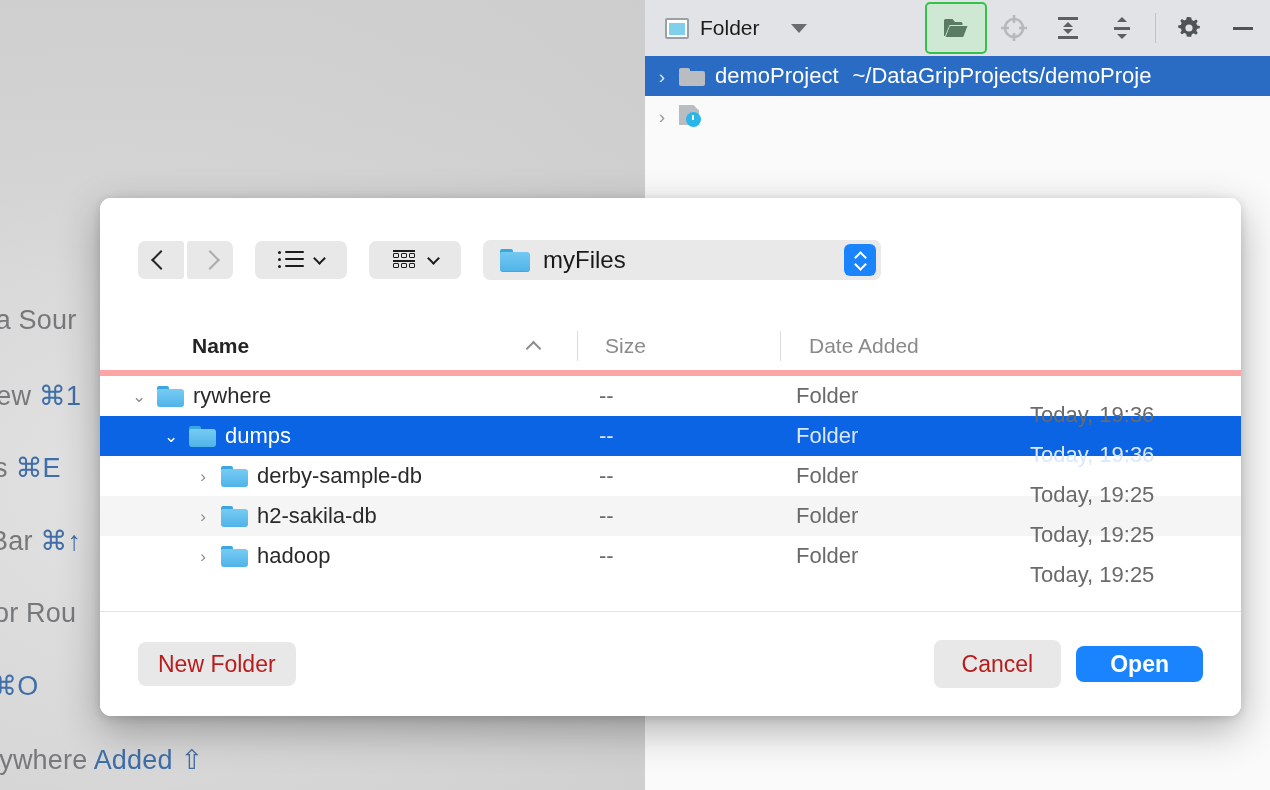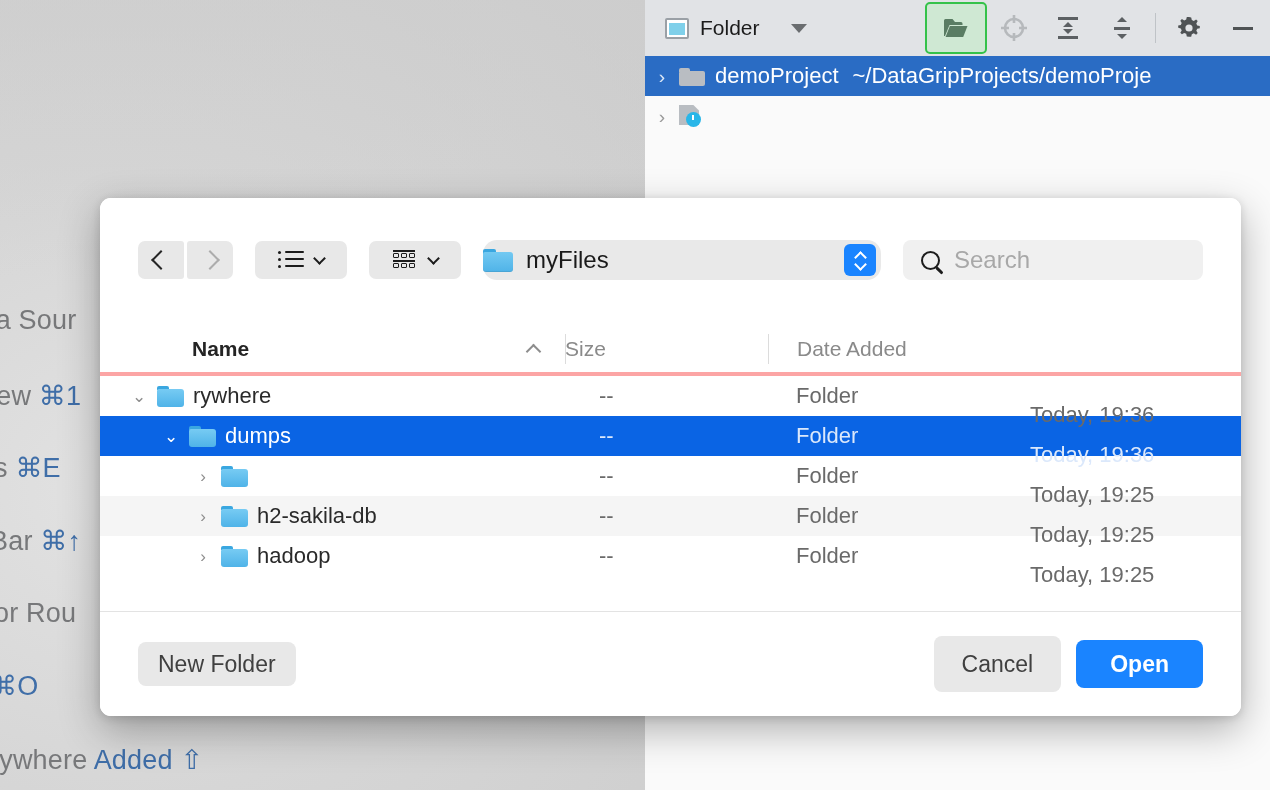--- a/index.html
+++ b/index.html
@@ -168,23 +168,23 @@
   .grid-icon .row { position:absolute; left:1px; display:flex; gap:2.5px; }
   .grid-icon .row.a { top:3px; }
   .grid-icon .row.b { top:13px; }
   .grid-icon .row span {
     width:5.5px; height:5px; border:1.6px solid #1c1c1c; border-radius:1px; display:block;
   }
 
   .path-pop {
     margin-left: 22px;
     flex: 0 0 398px; height: 40px;
-    background: #e9e9e9; border-radius: 14px;
+    background: #e9e9e9; border-radius: 7px;
     display: flex; align-items: center;
-    position: relative;
+    padding-left: 17px; position: relative;
   }
   .folder-blue {
     width: 30px; height: 23px; position: relative; flex: 0 0 30px; margin-right: 13px;
   }
   .folder-blue .tab {
     position:absolute; left:0; top:0; width:13px; height:5px;
     background:#3aa7e0; border-radius:2px 2px 0 0;
   }
   .folder-blue .bdy {
     position:absolute; left:0; top:3.5px; width:30px; height:19.5px;
@@ -220,39 +220,39 @@
   }
   .mag::after {
     content:""; position:absolute; right:-6px; bottom:-4px; width:9px; height:2.6px;
     background:#1c1c1c; transform: rotate(45deg); border-radius: 2px;
   }
   .search-ph { font-size: 24px; color: #a8a8a8; }
 
   
   .col-head {
     height: 54px; flex: 0 0 54px;
-    display: flex; 
-    border-bottom: 4px solid #fca5a5;
+    display: flex; align-items: center;
+    border-bottom: 6px solid #fca5a5;
     background: #fff;
   }
   .col {
     height: 54px; display: flex; align-items: center;
     font-size: 21px; position: relative;
   }
   .col + .col::before {
     content:""; position:absolute; left:0; top:12px; height:30px; width:1px; background:#dcdcdc;
   }
   .col.name { flex: 0 0 465px; padding-left: 92px; color:#242424; font-weight:700; }
   .col.name .sortchev {
     margin-left: auto; margin-right: 26px;
     width: 11px; height: 11px;
     border-left: 2.1px solid #8d8d8d; border-top: 2.1px solid #8d8d8d;
     transform: rotate(45deg); margin-top: 4px;
   }
-  .col.size { flex: 0 0 203px; color:#8a8a8a; }
+  .col.size { flex: 0 0 203px; padding-left: 28px; color:#8a8a8a;margin-left:12px; }
   .col.kind { flex: 0 0 233px; padding-left: 28px; color:#8a8a8a; }
   .col.date { flex: 1 1 auto; padding-left: 29px; color:#8a8a8a; }
 
   
   .file-list { flex: 1 1 auto; background: #fff; overflow: hidden; }
   .frow {
     height: 40px; display: flex; align-items: center; font-size: 22px; color: #2a2a2a;
   }
   .frow.stripe { background: #f5f5f5; }
   .frow.sel { background: #0a64e4; color: #fff; }
@@ -285,25 +285,25 @@
     height: 105px; flex: 0 0 105px;
     border-top: 1px solid #e3e3e3;
     display: flex; align-items: center;
     padding: 0 38px;
     background: #fff;
   }
   .btn {
     font-size: 23px; border: none; cursor: pointer;
     border-radius: 8px; font-family: "Liberation Sans", sans-serif;
   }
-  .btn.secondary { background: #e8e8e8; color: #404040; }
+  .btn.secondary { background: #e8e8e8; color: #b91c1c; }
   .btn-newfolder { padding: 0 20px; height: 44px; }
-  .btn-cancel { padding: 0 28px; height: 56px; margin-left: auto; }
+  .btn-cancel { padding: 0 28px; height: 48px; margin-left: auto; }
   .btn-open {
-    background: #1a84ff; color: #fff; padding: 0 34px; height: 48px; margin-left: 15px;
+    background: #1a84ff; color: #fff; padding: 0 34px; height: 36px; margin-left: 15px;
     font-weight: 700;
   }
 </style>
 </head>
 <body>
 
 <div id="root">
 
   <div class="bg-left"></div>
   <div class="bg-left-shade"></div>
@@ -447,24 +447,20 @@
             <i class="tab"></i>
             <i class="bdy"></i>
           </span>
         <span class="path-label">myFiles</span>
         <span class="pop-stepper">
             <i class="a"></i>
             <i class="b"></i>
           </span>
       </div>
 
-      <div class="search-box">
-        <span class="mag"></span>
-        <span class="search-ph">Search</span>
-      </div>
     </div>
 
     <div class="col-head">
       <div class="col name">
         <span>Name</span>
         <span class="sortchev"></span>
       </div>
       <div class="col size">
         <span>Size</span>
       </div>
@@ -503,20 +499,21 @@
         <span class="fdate">Today, 19:36</span>
       </div>
 
       <div class="frow">
         <span class="fname" style="padding-left:92px;">
           <span class="farrow">›</span>
           <span class="folder-sm">
               <i class="tab"></i>
               <i class="bdy"></i>
             </span>
+          <span>derby-sample-db</span>
         </span>
         <span class="fsize">--</span>
         <span class="fkind">Folder</span>
         <span class="fdate">Today, 19:25</span>
       </div>
 
       <div class="frow stripe">
         <span class="fname" style="padding-left:92px;">
           <span class="farrow">›</span>
           <span class="folder-sm">

